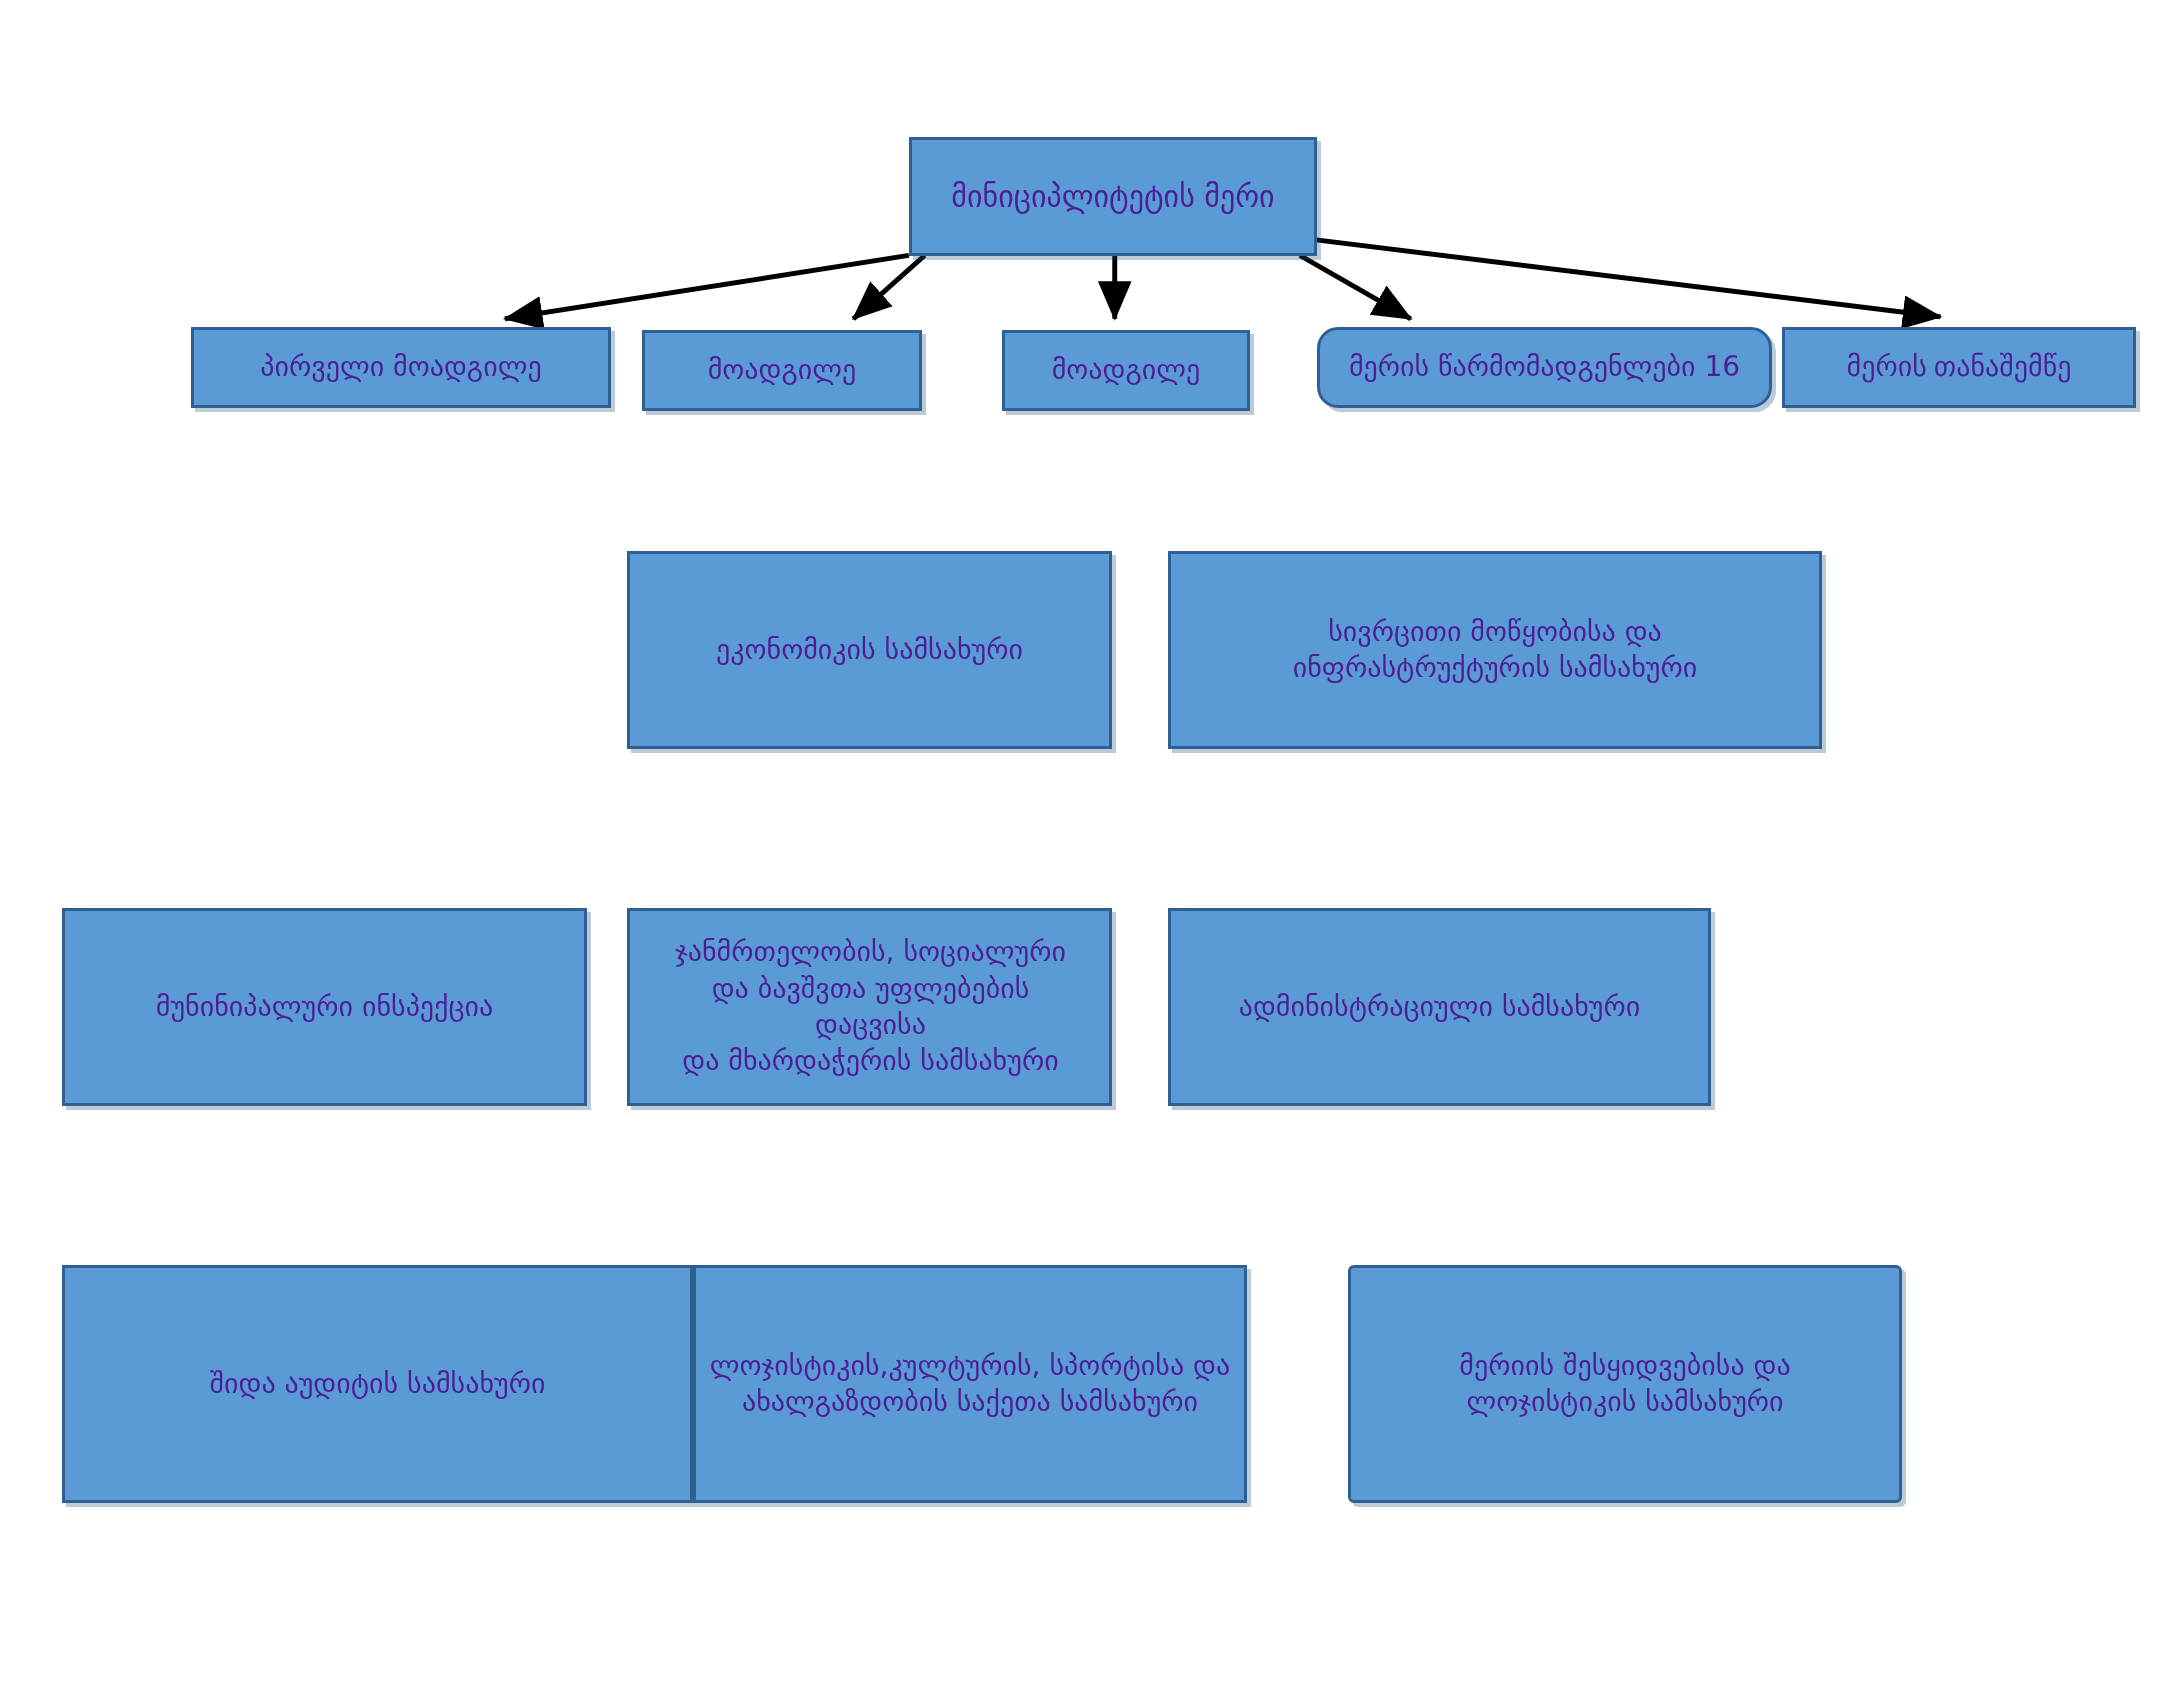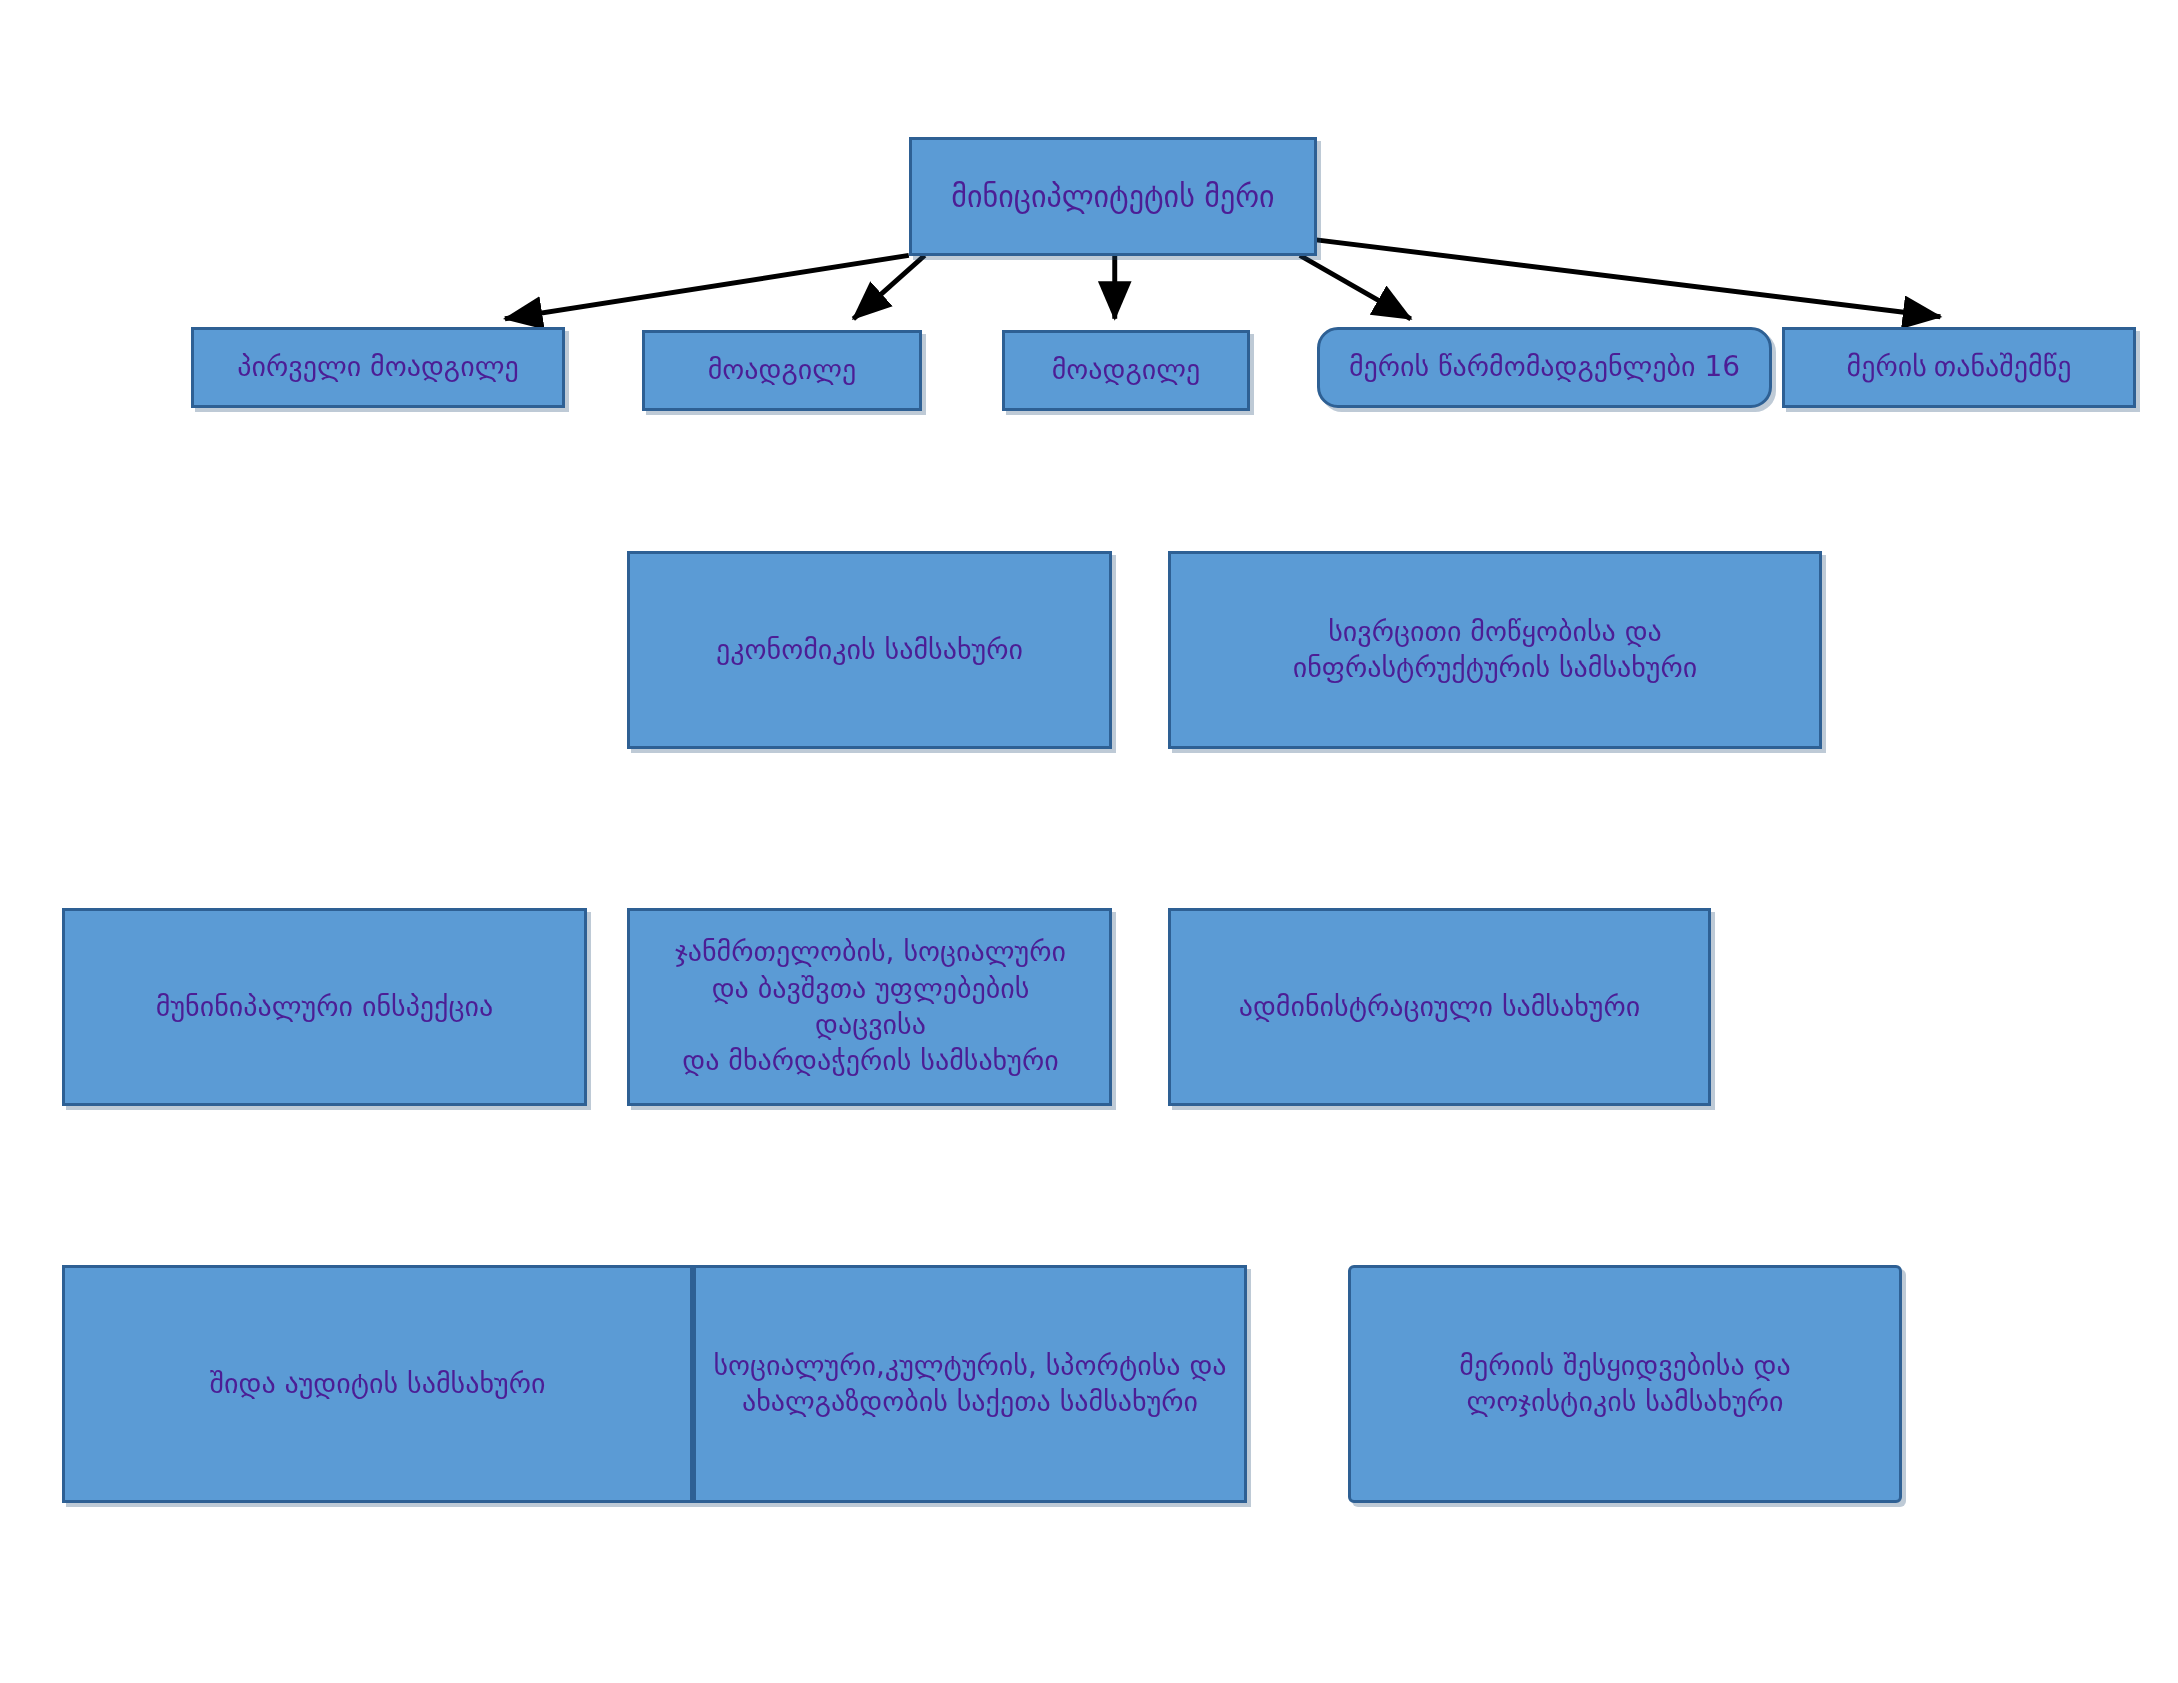--- a/index.html
+++ b/index.html
@@ -60,21 +60,21 @@
     width: 408px;
     height: 119px;
     font-size: 30px;
   }
 
   
   .node.tier2 {
     height: 81px;
     font-size: 28px;
   }
-  .node.t2-0 { left: 191px;  top: 327px; width: 374px; }
+  .node.t2-0 { left: 191px;  top: 327px; width: 420px; }
   .node.t2-1 { left: 642px;  top: 330px; width: 280px; }
   .node.t2-2 { left: 1002px; top: 330px; width: 248px; }
   .node.t2-3 { left: 1317px; top: 327px; width: 455px; border-radius: 21px; }
   .node.t2-4 { left: 1782px; top: 327px; width: 354px; font-family: Liberation Serif, serif; }
 
   
   .node.tier3 {
     font-size: 28px;
   }
   .node.t3-0 { left: 62px;   top: 551px;  width: 525px; height: 198px; }
@@ -158,21 +158,21 @@
 და მხარდაჭერის სამსახური</span>
   </div>
   <div class="node tier4 t4-2">
     <span class="node-label">ადმინისტრაციული სამსახური</span>
   </div>
 
   <div class="node tier5 t5-0">
     <span class="node-label">შიდა აუდიტის სამსახური</span>
   </div>
   <div class="node tier5 t5-1">
-    <span class="node-label">სოციალური,კულტურის, სპორტისა და
+    <span class="node-label">ლოჯისტიკის,კულტურის, სპორტისა და
 ახალგაზდობის საქეთა სამსახური</span>
   </div>
   <div class="node tier5 t5-2">
     <span class="node-label">მერიის შესყიდვებისა და
 ლოჯისტიკის სამსახური</span>
   </div>
 
 </div>
 
 

